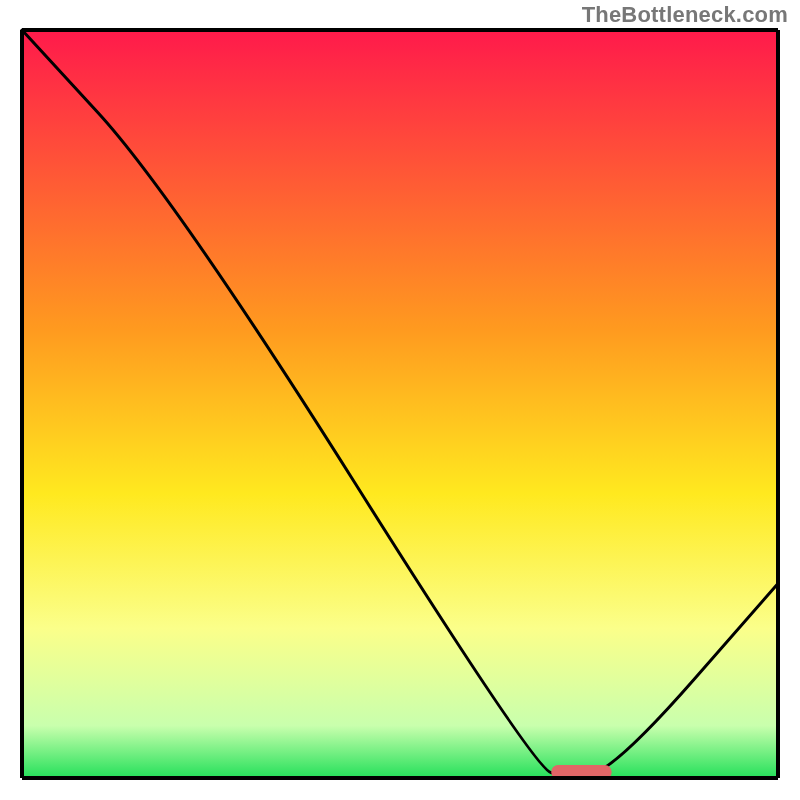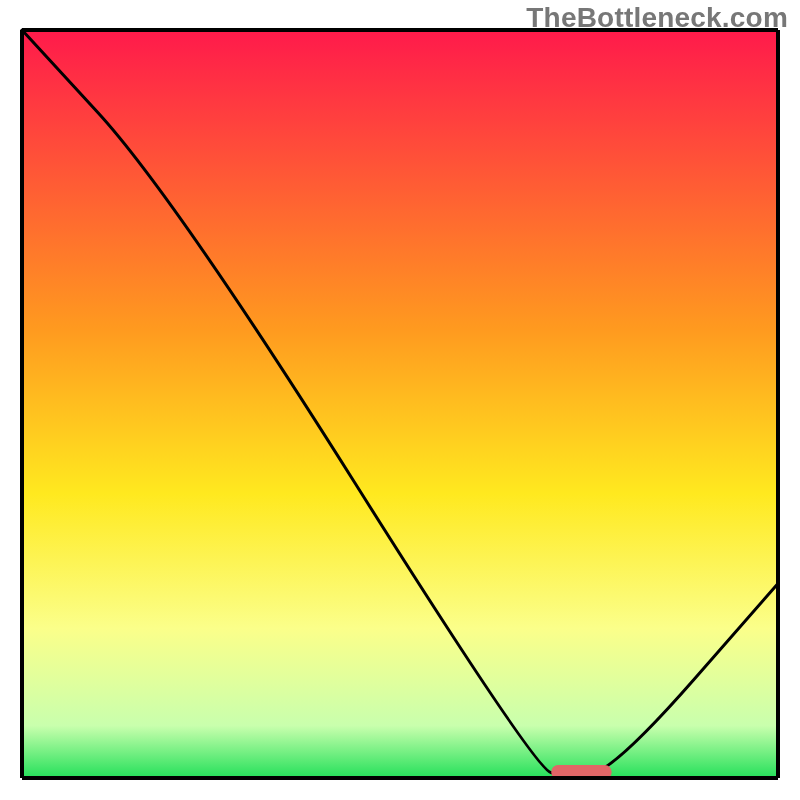--- a/index.html
+++ b/index.html
@@ -13,21 +13,21 @@
   }
   .chart-wrap {
     position: relative;
     width: 800px;
     height: 800px;
   }
   .watermark {
     position: absolute;
     top: 2px;
     right: 12px;
-    font-size: 28px;
+    font-size: 22px;
     font-weight: 600;
     color: #777;
     letter-spacing: 0.2px;
     user-select: none;
   }
   svg {
     display: block;
   }
 </style>
 </head>

